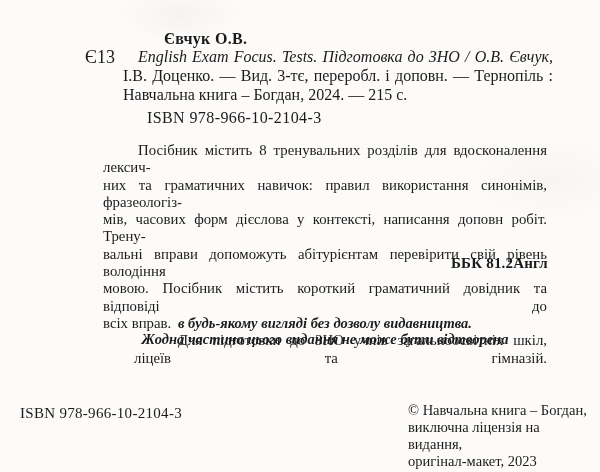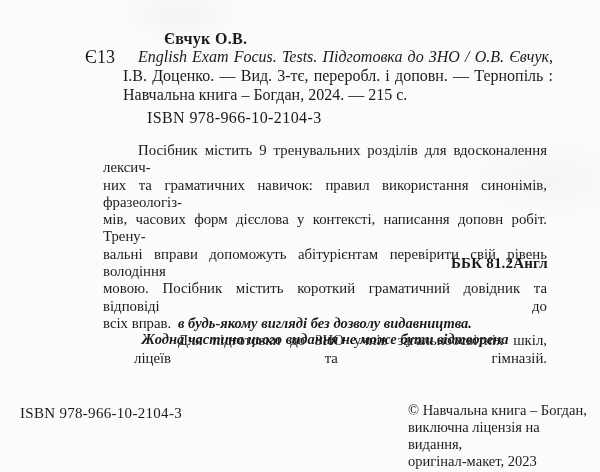--- a/index.html
+++ b/index.html
@@ -113,21 +113,21 @@
 
   <div class="bib-block">
     <div class="bib-line-1 just">English Exam Focus. Tests. Підготовка до ЗНО / О.В. Євчук,</div>
     <div class="just">І.В. Доценко. — Вид. 3-тє, переробл. і доповн. — Тернопіль :</div>
     <div>Навчальна книга – Богдан, 2024. — 215 с.</div>
   </div>
 
   <div class="isbn-top">ISBN 978-966-10-2104-3</div>
 
   <div class="annotation">
-    <div class="anno-indent just">Посібник містить 9 тренувальних розділів для вдосконалення лексич-</div>
+    <div class="anno-indent just">Посібник містить 8 тренувальних розділів для вдосконалення лексич-</div>
     <div class="just">них та граматичних навичок: правил використання синонімів, фразеологіз-</div>
     <div class="just">мів, часових форм дієслова у контексті, написання доповн робіт. Трену-</div>
     <div class="just">вальні вправи допоможуть абітурієнтам перевірити свій рівень володіння</div>
     <div class="just">мовою. Посібник містить короткий граматичний довідник та відповіді до</div>
     <div>всіх вправ.</div>
     <div class="audience-indent just">Для підготовки до ЗНО учнів загальноосвітніх шкіл, ліцеїв та гімназій.</div>
   </div>
 
   <div class="udc-block">
     <div>ББК 81.2Англ</div>

